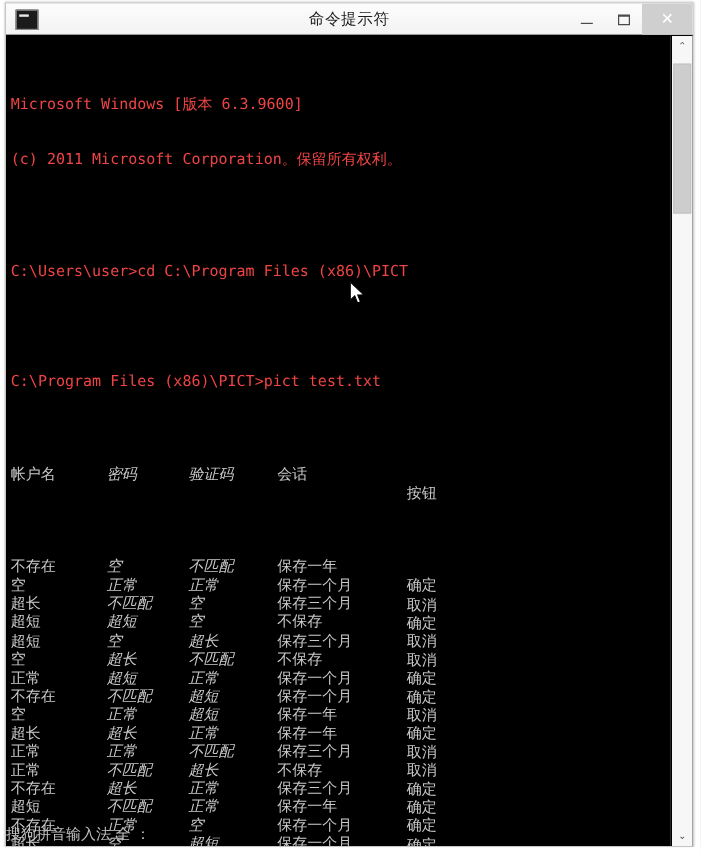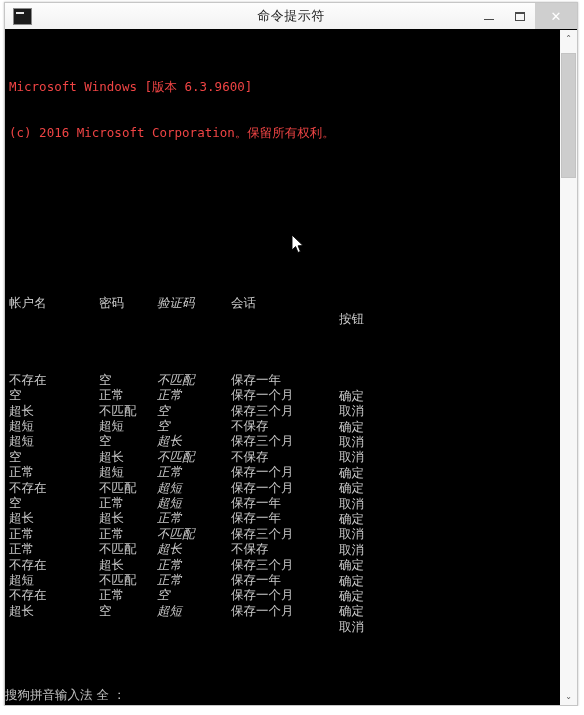--- a/index.html
+++ b/index.html
@@ -157,21 +157,21 @@
   .cell {
     position: absolute;
     top: 0;
     white-space: nowrap;
     font-family: "DejaVu Sans", sans-serif;
     font-size: 12.5px;
     line-height: 15.4px;
     color: #c9c9c9;
   }
   .c0 { left: 0px; }
-  .c1 { left: 90px; }
+  .c1 { left: 80px; font-style: italic; }
   .c2 { left: 148px; font-style: italic; }
   .c3 { left: 222px; }
   .c4 { left: 330px; margin-top: 16px; }
 
   
   #vscroll {
     flex: 0 0 17px;
     width: 17px;
     background: #f7f7f7;
     border-left: 1px solid #000;
@@ -261,23 +261,25 @@
           </div>
         <div class="win-btn" id="btn-close">✕</div>
       </div>
     </div>
 
     <div id="console-body">
 
       <div id="console-text">
 
         <div class="line">Microsoft Windows [版本 6.3.9600]</div>
-        <div class="line">(c) 2016 Microsoft Corporation。保留所有权利。</div>
+        <div class="line">(c) 2011 Microsoft Corporation。保留所有权利。</div>
         <div class="line blank">&nbsp;</div>
+        <div class="line">C:\Users\user&gt;cd C:\Program Files (x86)\PICT</div>
         <div class="line blank">&nbsp;</div>
+        <div class="line">C:\Program Files (x86)\PICT&gt;pict test.txt</div>
 
         
         <div class="trow">
           <span class="cell c0">帐户名</span>
           <span class="cell c1">密码</span>
           <span class="cell c2">验证码</span>
           <span class="cell c3">会话</span>
           <span class="cell c4">按钮</span>
         </div>
 

